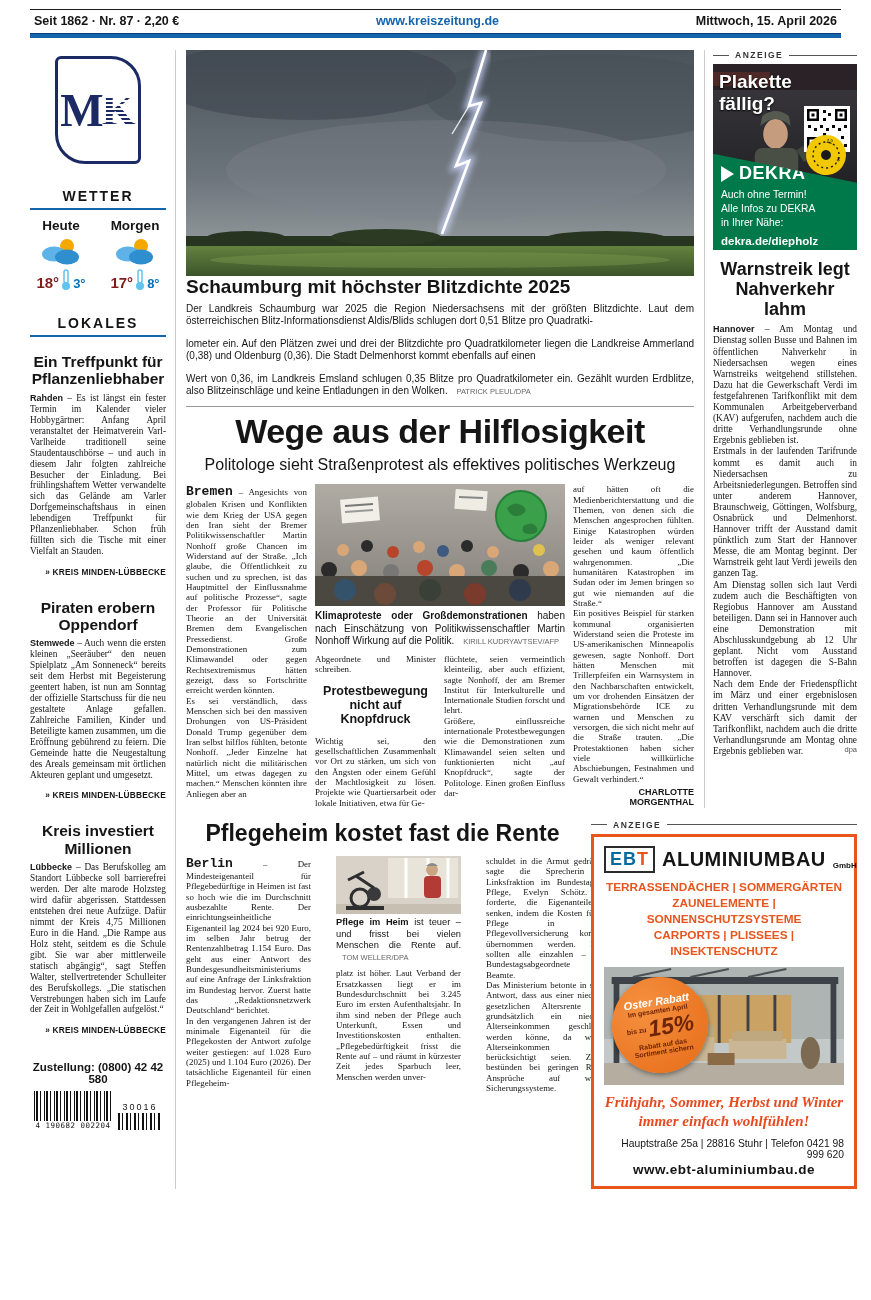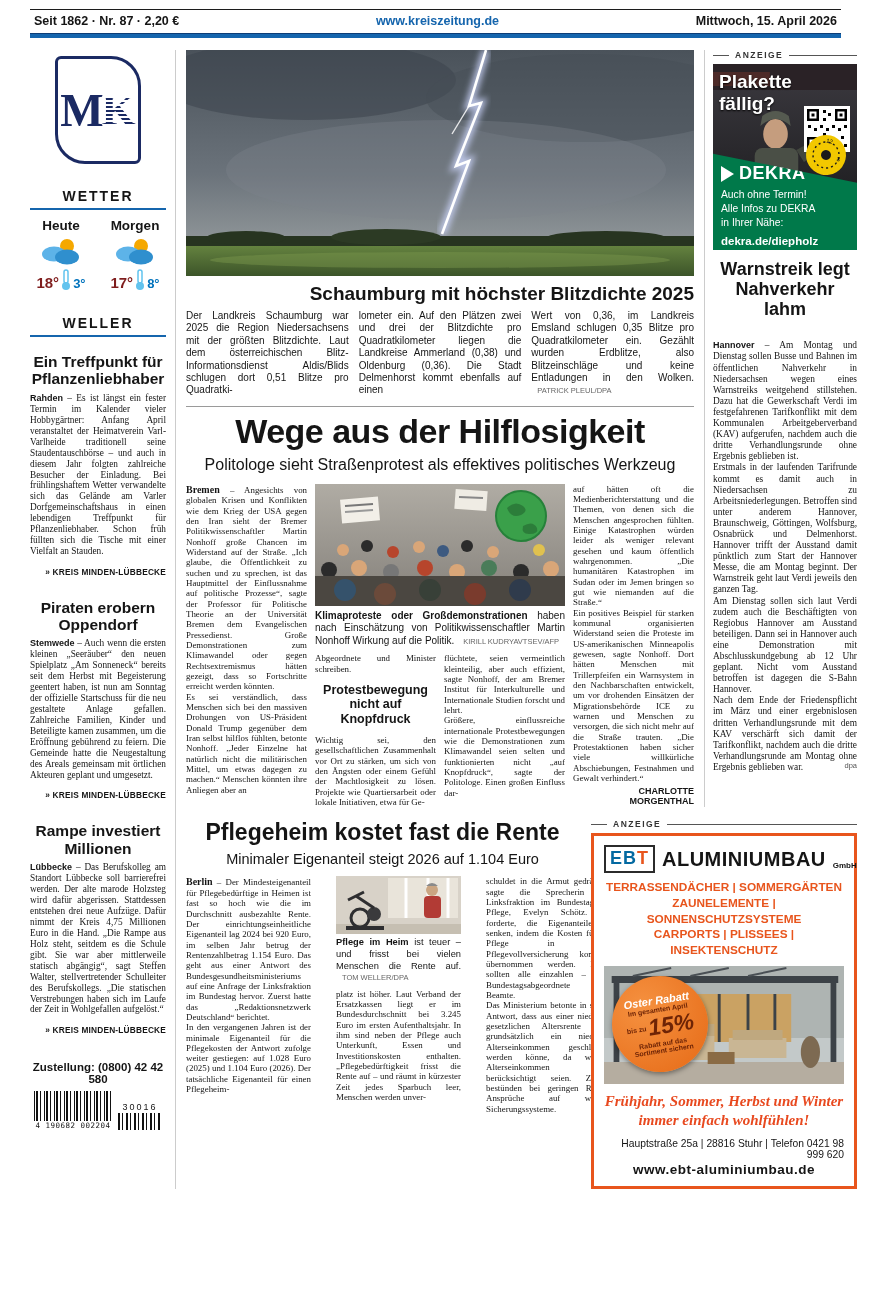--- a/index.html
+++ b/index.html
@@ -19,21 +19,21 @@
   .right-wrap{flex:1;display:flex;flex-direction:column;min-width:0;}
   .top-row{display:flex;gap:10px;}
   .maincol{width:508px;flex:none;}
   .rightcol{flex:1;min-width:0;border-left:1px solid #cccccc;padding-left:8px;}
   .bottom-row{display:flex;gap:12px;margin-top:12px;}
   .care{width:393px;flex:none;}
   .ebt-wrap{flex:1;min-width:0;}
   
   .flow{white-space:pre-line;}
   .body{font:8.9px/1.16 "Liberation Serif",serif;text-align:justify;hyphens:auto;margin:0;}
-  .body b{font-family:Liberation Serif, serif;font-size:10px;}
+  .body b{font-family:Liberation Mono, monospace;font-size:13px;}
   .inline-credit{float:right;font-family:"Liberation Sans",sans-serif;font-size:7.5px;color:#555;font-weight:400;}
   .photo-credit{font-size:7.5px;color:#666;padding-left:6px;}
   
   .logo-box{width:80px;height:102px;margin:6px auto 0;border:3px solid #1b2a63;border-radius:6px 30px 6px 30px;
             display:flex;align-items:center;justify-content:center;}
   .logo-m{font-family:"Liberation Serif",serif;font-size:46px;font-weight:700;color:#1b2a63;}
   .logo-k{font-family:"Liberation Serif",serif;font-size:44px;font-weight:700;margin-left:-2px;
           background:repeating-linear-gradient(0deg,#1b2a63 0 2px,#ffffff 2px 4px);
           -webkit-background-clip:text;background-clip:text;color:transparent;}
   .side-sec-title{margin-top:24px;text-align:center;font-size:14px;font-weight:700;letter-spacing:2px;
@@ -53,22 +53,22 @@
   .delivery{margin-top:26px;text-align:center;font-size:11.5px;font-weight:700;}
   .barcode-row{display:flex;align-items:flex-end;gap:6px;margin-top:6px;justify-content:center;}
   .ean{width:78px;}
   .ean-bars{height:30px;background:repeating-linear-gradient(90deg,#111 0 1px,#fff 1px 2px,#111 2px 4px,#fff 4px 6px,#111 6px 7px,#fff 7px 10px);}
   .ean-digits{font-family:"DejaVu Sans Mono",monospace;font-size:7.5px;letter-spacing:.5px;text-align:center;}
   .mini{width:44px;}
   .mini-num{font-size:9px;letter-spacing:2px;text-align:center;}
   .mini-bars{height:17px;margin-top:1px;background:repeating-linear-gradient(90deg,#111 0 2px,#fff 2px 4px,#111 4px 5px,#fff 5px 8px);}
   
   .big-photo{width:508px;height:226px;display:block;}
-  .lit-head{margin-top:7px;text-align:right;font-size:19px;font-weight:700;}
-  .lit-cols{display:flex;gap:10px;margin-top:5px;}
+  .lit-head{text-align:left;font-size:19px;font-weight:700;}
+  .lit-cols{display:flex;gap:10px;margin-top:5px;flex-direction:column;}
   .lit-col{flex:1;font-size:10px;line-height:1.24;text-align:justify;hyphens:auto;}
   .sep{border:none;border-top:1px solid #9a9a9a;margin:9px 0 5px 0;}
   
   .main-h{text-align:center;font-size:34px;font-weight:700;letter-spacing:-.5px;margin-top:2px;}
   .main-sub{text-align:center;font-size:16px;margin-top:5px;}
   .article-grid{display:flex;gap:8px;margin-top:10px;}
   .acol{width:121px;flex:none;}
   .amid{width:250px;flex:none;}
   .protest-photo{width:250px;height:122px;display:block;}
   .cap{font-size:10px;line-height:1.25;text-align:justify;margin:4px 0 6px 0;}
@@ -88,21 +88,21 @@
   .dekra-green{position:absolute;z-index:3;left:0;right:0;bottom:0;height:112px;background:#00794a;
                clip-path:polygon(0 14%,100% 40%,100% 100%,0 100%);box-sizing:border-box;padding:25px 8px 5px 8px;color:#fff;}
   .dekra-brand{display:flex;align-items:center;gap:5px;font-size:18px;font-weight:800;letter-spacing:.5px;}
   .dekra-arrow{width:0;height:0;border-style:solid;border-width:8px 0 8px 13px;border-color:transparent transparent transparent #ffffff;}
   .dekra-lines{font-size:10.3px;line-height:1.35;margin-top:4px;}
   .dekra-web{font-size:11.5px;font-weight:700;margin-top:5px;}
   .plakette{position:absolute;z-index:4;top:70px;right:10px;transform:rotate(14deg);}
   
   .strike{margin-top:10px;}
   .strike-h{text-align:center;font-size:18px;font-weight:700;line-height:1.1;}
-  .strike-body{margin-top:21px;font:9.4px/1.18 "Liberation Serif",serif;text-align:justify;hyphens:auto;}
+  .strike-body{margin-top:5px;font:9.4px/1.18 "Liberation Serif",serif;text-align:justify;hyphens:auto;}
   .strike-body b{font-family:"Liberation Sans",sans-serif;font-size:9px;}
   
   .care-h{text-align:center;font-size:23px;font-weight:700;margin-top:2px;}
   .care-sub{text-align:center;font-size:14.5px;margin-top:5px;}
   .care-cols{display:flex;gap:25px;margin-top:9px;}
   .ccol{width:125px;flex:none;}
   .care-photo{width:125px;height:58px;display:block;}
   .ccap{font-size:9.3px;line-height:1.25;text-align:justify;margin:3px 0 5px 0;}
   
   .ebt-ad{border:3px solid #e8551d;margin-top:4px;padding:9px 10px;box-sizing:border-box;background:#fff;}
@@ -178,36 +178,36 @@
             <span class="w-hi">17°</span>
             <svg width="10" height="22" viewBox="0 0 10 22">
               <rect x="3" y="1" width="4" height="13" rx="2" fill="#fff" stroke="#62c3ee" stroke-width="1.5"></rect>
               <circle cx="5" cy="17" r="4" fill="#62c3ee"></circle>
             </svg>
             <span class="w-lo">8°</span>
           </div>
         </div>
       </div>
 
-      <div class="side-sec-title">WELLER</div>
+      <div class="side-sec-title">LOKALES</div>
 
       <article class="side-article">
         <h3 class="sa-title" style="margin:0;">Ein Treffpunkt für Pflanzenliebhaber</h3>
         <p class="sa-body"><b>Rahden</b> <span class="flow">– Es ist längst ein fester Termin im Kalender vieler Hobbygärtner: Anfang April veranstaltet der Heimatverein Varl-Varlheide traditionell seine Staudentauschbörse – und auch in diesem Jahr folgten zahlreiche Besucher der Einladung. Bei frühlingshaftem Wetter verwandelte sich das Gelände am Varler Dorfgemeinschaftshaus in einen lebendigen Treffpunkt für Pflanzenliebhaber. Schon früh füllten sich die Tische mit einer Vielfalt an Stauden.</span></p>
         <div class="sa-src">» KREIS MINDEN-LÜBBECKE</div>
       </article>
 
       <article class="side-article" style="margin-top:22px;">
         <h3 class="sa-title" style="margin:0;">Piraten erobern Oppendorf</h3>
         <p class="sa-body"><b>Stemwede</b> <span class="flow">– Auch wenn die ersten kleinen „Seeräuber“ den neuen Spielplatz „Am Sonneneck“ bereits seit dem Herbst mit Begeisterung geentert haben, ist nun am Sonntag der offizielle Startschuss für die neu gestaltete Anlage gefallen. Zahlreiche Familien, Kinder und Beteiligte kamen zusammen, um die Eröffnung gebührend zu feiern. Die Gemeinde hatte die Neugestaltung des Areals gemeinsam mit örtlichen Akteuren geplant und umgesetzt.</span></p>
         <div class="sa-src">» KREIS MINDEN-LÜBBECKE</div>
       </article>
 
       <article class="side-article" style="margin-top:22px;">
-        <h3 class="sa-title" style="margin:0;">Rampe investiert Millionen</h3>
+        <h3 class="sa-title" style="margin:0;">Kreis investiert Millionen</h3>
         <p class="sa-body"><b>Lübbecke</b> <span class="flow">– Das Berufskolleg am Standort Lübbecke soll barrierefrei werden. Der alte marode Holzsteg wird dafür abgerissen. Stattdessen entstehen drei neue Aufzüge. Dafür nimmt der Kreis 4,75 Millionen Euro in die Hand. „Die Rampe aus Holz steht, seitdem es die Schule gibt. Sie war aber mittlerweile statisch abgängig“, sagt Steffen Walter, stellvertretender Schulleiter des Berufskollegs. „Die statischen Verstrebungen haben sich im Laufe der Zeit in Wohlgefallen aufgelöst.“</span></p>
         <div class="sa-src">» KREIS MINDEN-LÜBBECKE</div>
       </article>
 
       <div class="delivery">Zustellung: (0800) 42 42 580</div>
       <div class="barcode-row">
         <div class="ean">
           <div class="ean-bars"></div>
           <div class="ean-digits">4 190682 002204</div>
         </div>
@@ -420,21 +420,20 @@
 Am Dienstag sollen sich laut Verdi zudem auch die Beschäftigten von Regiobus Hannover am Ausstand beteiligen. Dann sei in Hannover auch eine Demonstration mit Abschlusskundgebung ab 12 Uhr geplant. Nicht vom Ausstand betroffen ist dagegen die S-Bahn Hannover.
 Nach dem Ende der Friedenspflicht im März und einer ergebnislosen dritten Verhandlungsrunde mit dem KAV verschärft sich damit der Tarifkonflikt, nachdem auch die dritte Verhandlungsrunde am Montag ohne Ergebnis geblieben war.</span><span class="inline-credit">dpa</span></p>
           </article>
         </div>
       </div>
 
       <div class="bottom-row">
 
         <article class="care">
           <h2 class="care-h" style="margin:0;">Pflegeheim kostet fast die Rente</h2>
-          <div class="care-sub">Minimaler Eigenanteil steigt 2026 auf 1.104 Euro</div>
           <div class="care-cols">
             <div class="ccol">
               <p class="body"><b>Berlin</b> <span class="flow">– Der Mindesteigenanteil für Pflegebedürftige in Heimen ist fast so hoch wie die im Durchschnitt ausbezahlte Rente. Der einrichtungseinheitliche Eigenanteil lag 2024 bei 920 Euro, im selben Jahr betrug der Rentenzahlbetrag 1.154 Euro. Das geht aus einer Antwort des Bundesgesundheitsministeriums auf eine Anfrage der Linksfraktion im Bundestag hervor. Zuerst hatte das „Redaktionsnetzwerk Deutschland“ berichtet.
 In den vergangenen Jahren ist der minimale Eigenanteil für die Pflegekosten der Antwort zufolge weiter gestiegen: auf 1.028 Euro (2025) und 1.104 Euro (2026). Der tatsächliche Eigenanteil für einen Pflegeheim-</span></p>
             </div>
             <div class="ccol">
               <svg class="care-photo" viewBox="0 0 125 58" preserveAspectRatio="none">
                 <rect width="125" height="58" fill="#d8d2c8"></rect>
                 <rect x="52" y="2" width="70" height="40" fill="#e9e4da"></rect>
                 <line x1="70" y1="2" x2="70" y2="42" stroke="#fff" stroke-width="3"></line>

